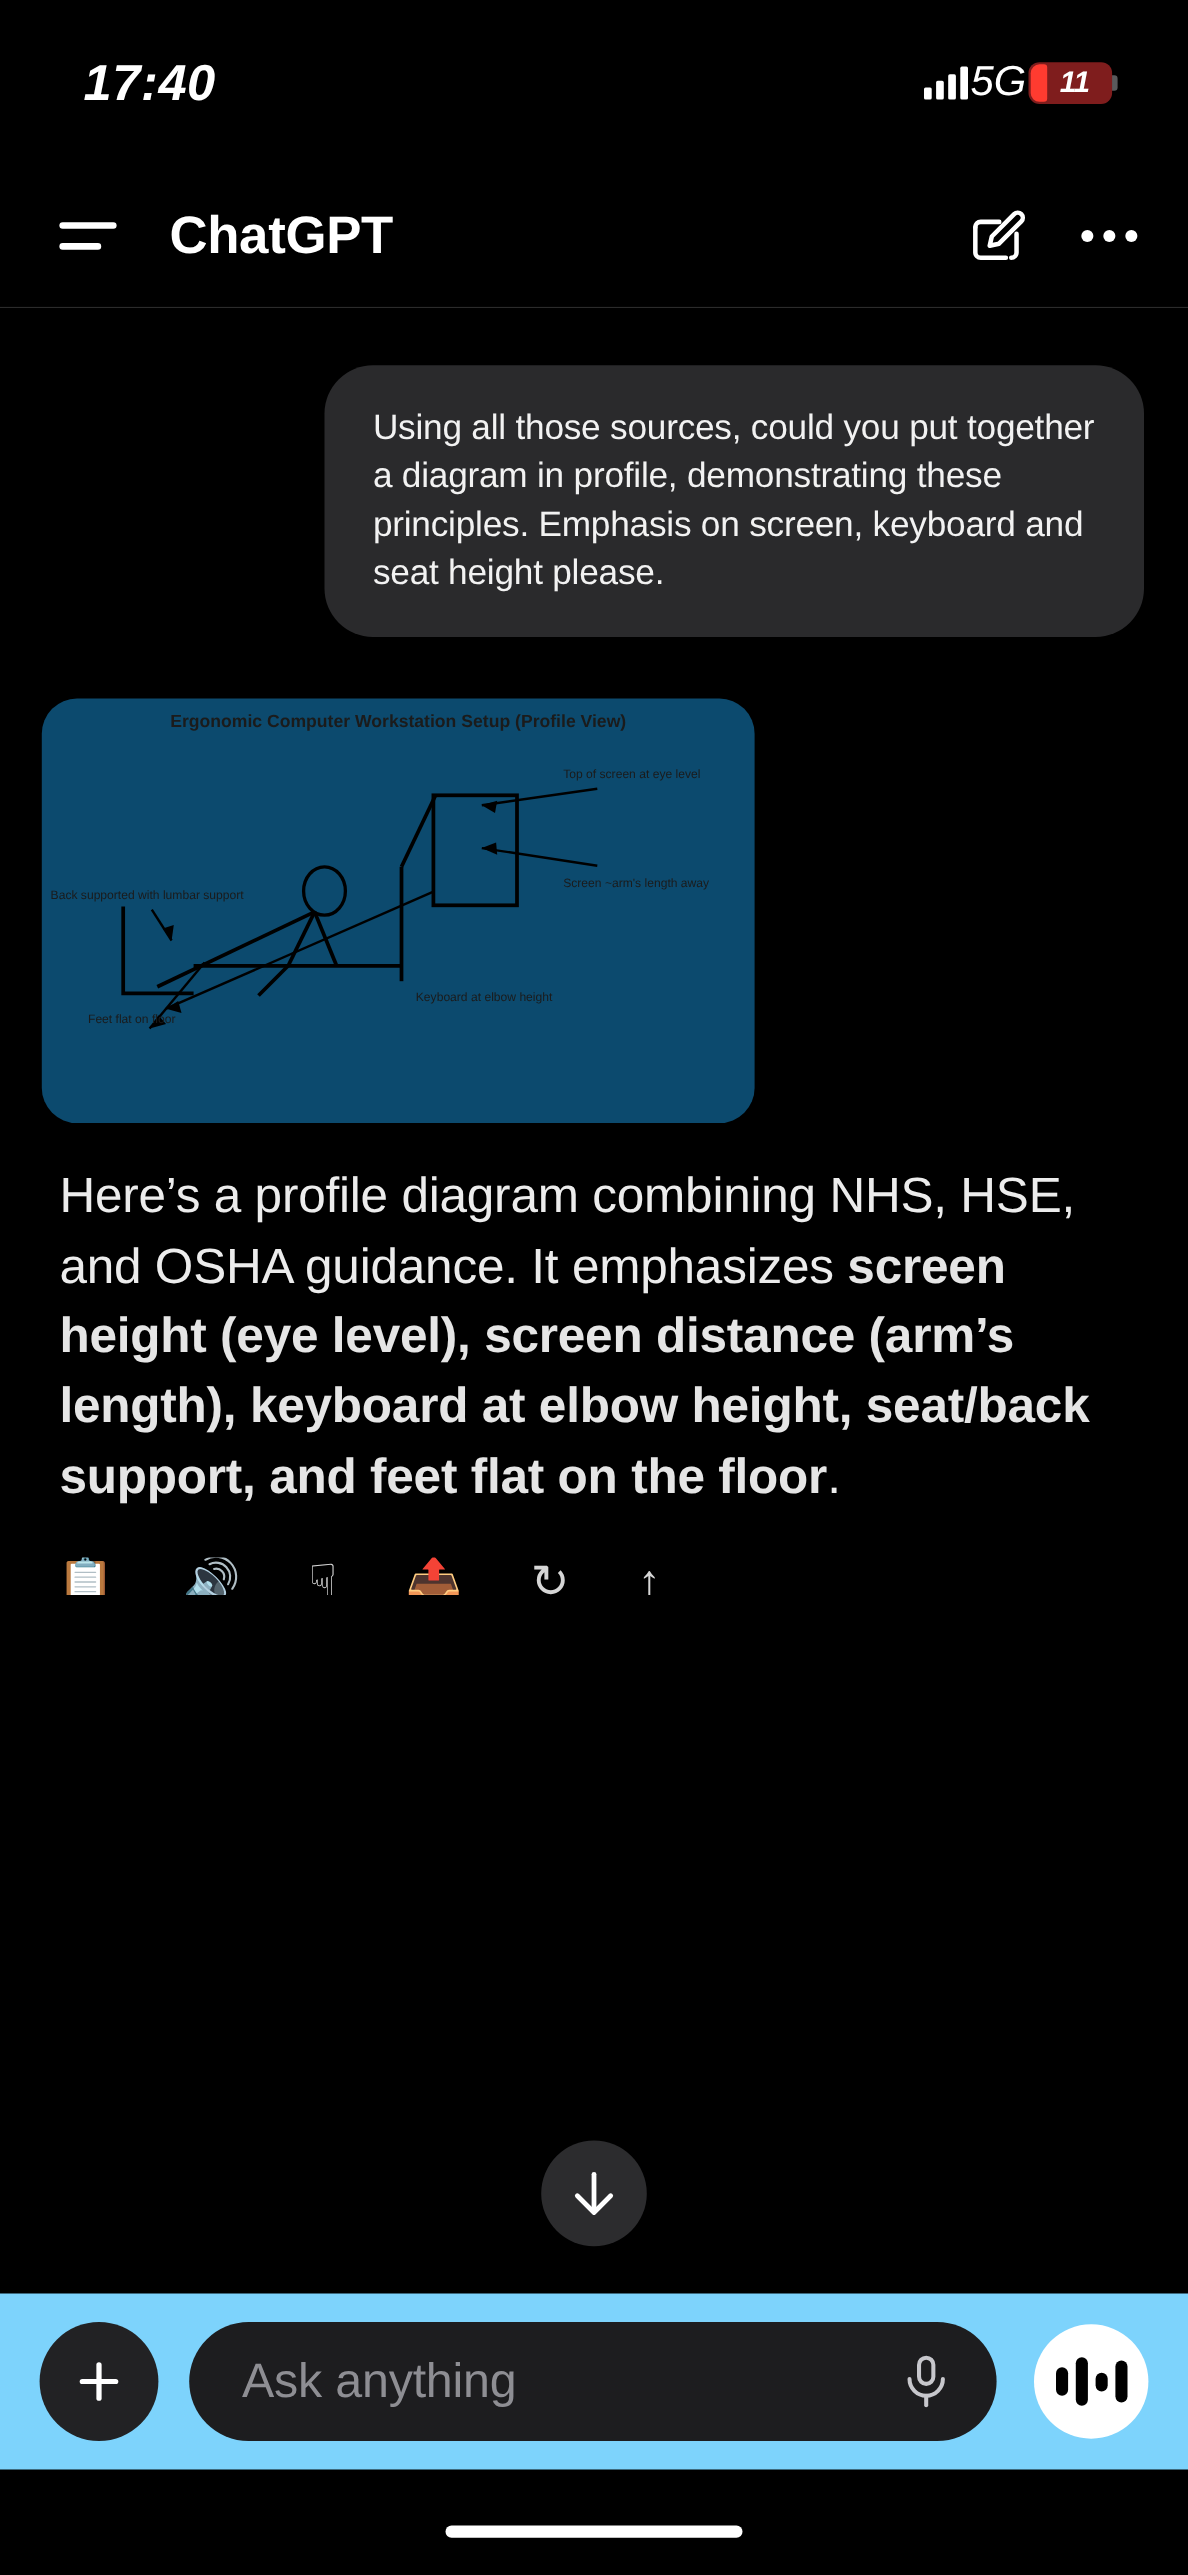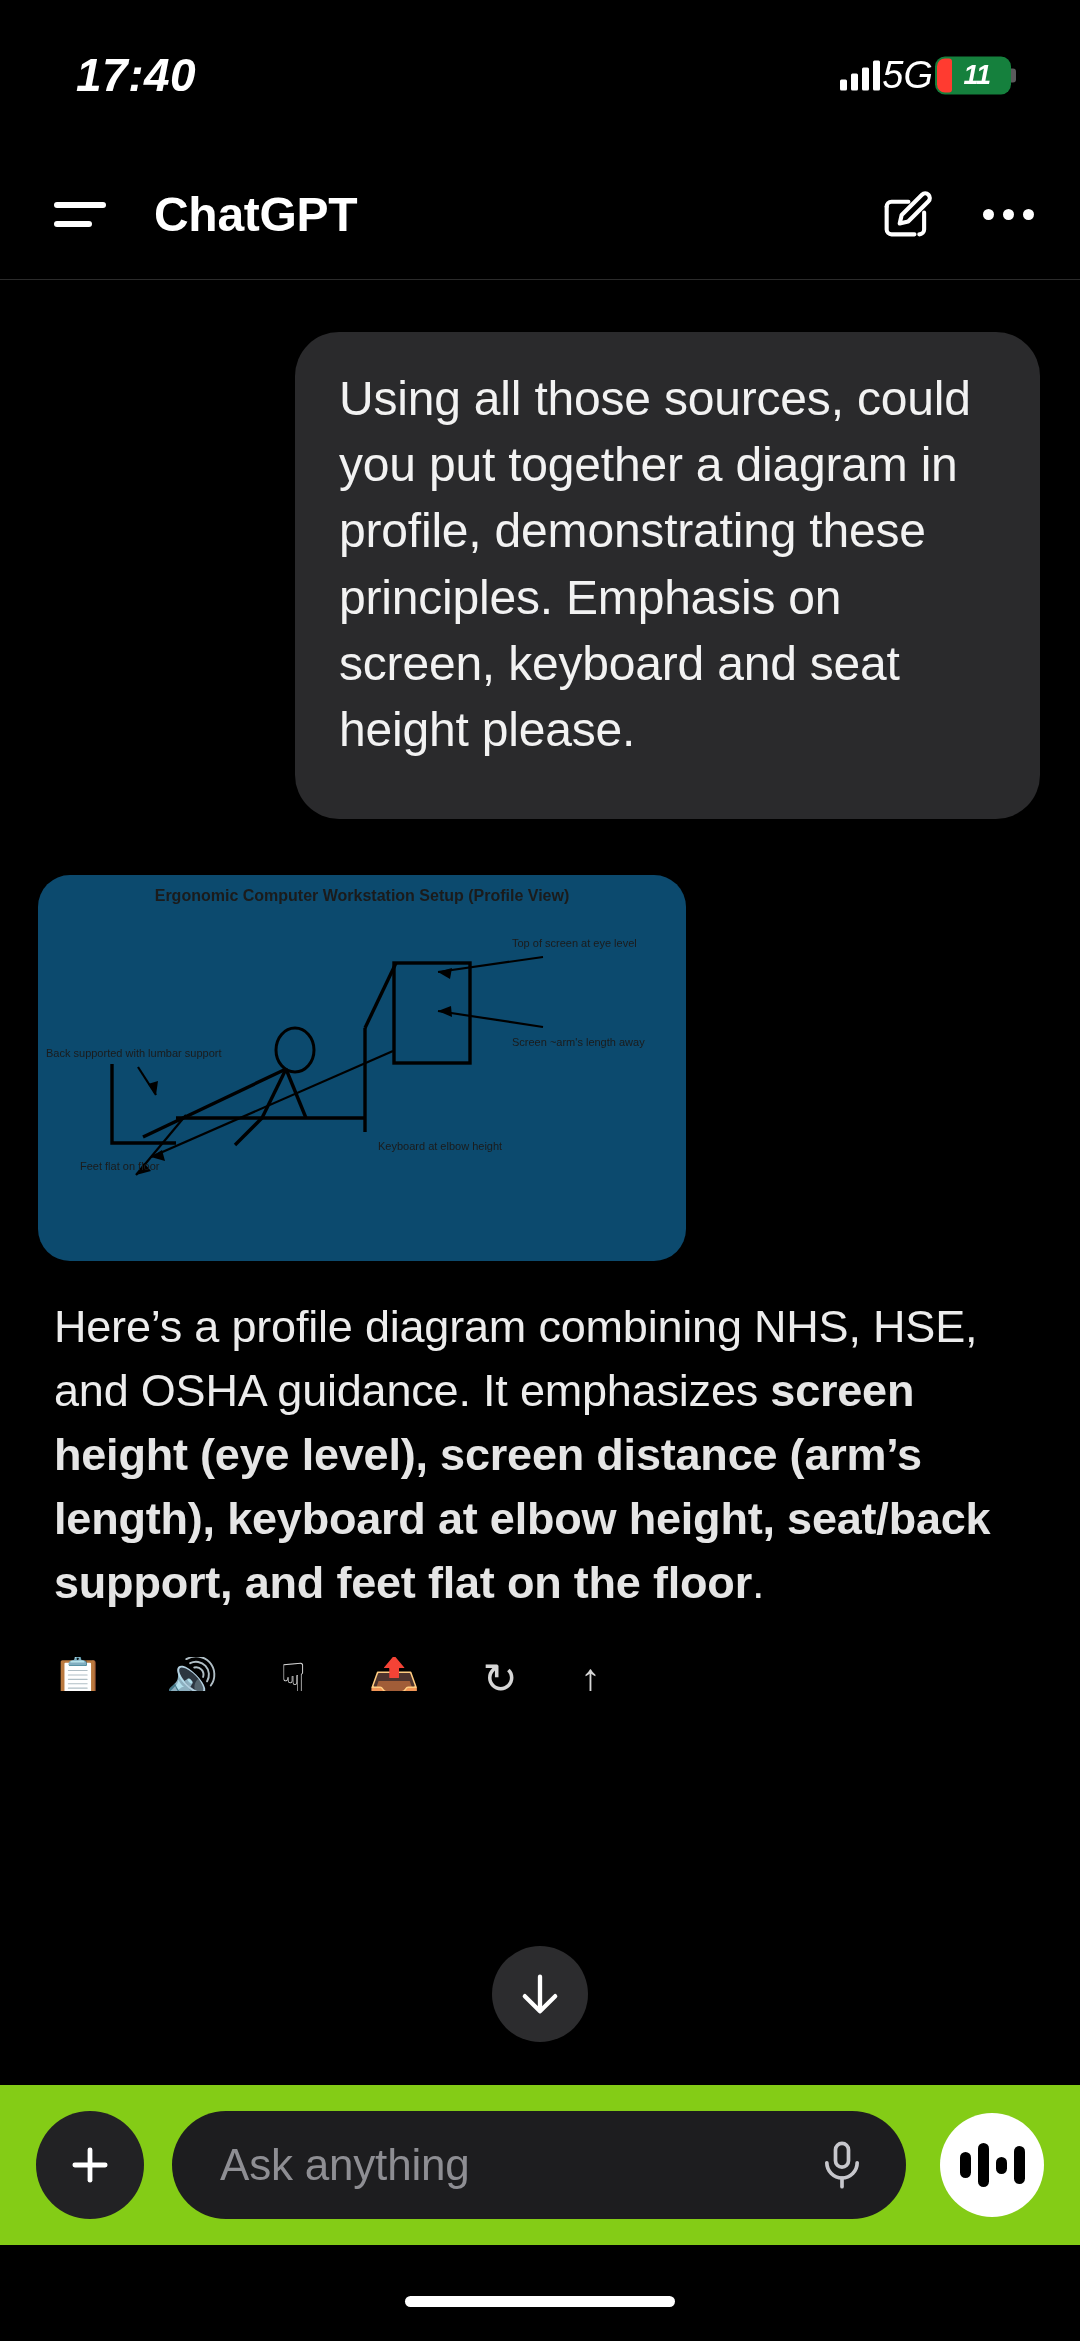--- a/index.html
+++ b/index.html
@@ -30,21 +30,21 @@
   }
   .signal { display:flex; align-items:flex-end; gap:4px; height:30px; }
   .signal i { display:block; width:7px; background:#fff; border-radius:1.5px; }
   .signal i:nth-child(1){ height:11px; }
   .signal i:nth-child(2){ height:17px; }
   .signal i:nth-child(3){ height:23px; }
   .signal i:nth-child(4){ height:30px; }
   .net-label { font-size:38px; font-weight:500; letter-spacing:0px; }
   .battery {
     position:relative; width:76px; height:38px;
-    background:#15803d; border-radius:10px;
+    background:#7f1d1d; border-radius:10px;
     display:flex; align-items:center; justify-content:center;
     overflow:hidden;
   }
   .battery .fill {
     position:absolute; left:2px; top:2px; bottom:2px; width:15px;
     background:#ff3b30; border-radius:8px 3px 3px 8px;
   }
   .battery .pct {
     position:relative; font-size:27px; font-weight:600; color:#fff;
     letter-spacing:-.5px; padding-left:8px;
@@ -77,23 +77,23 @@
   .dots { display:flex; gap:9px; }
   .dots i { width:11px; height:11px; border-radius:50%; background:#fff; display:block; }
 
   
   .convo { padding:0 0 0 0; }
 
   .user-row { display:flex; justify-content:flex-end; padding:52px 40px 0 40px; }
   .user-bubble {
     background:#2a2a2c;
     border-radius:44px;
-    padding:34px 40px 56px 44px;
+    padding:34px 40px 36px 44px;
     max-width:745px;
-    font-size:48px;
+    font-size:32px;
     line-height:1.38;
     color:#f2f2f2;
     letter-spacing:-.2px;
   }
 
   
   .card-wrap { padding:56px 38px 0 38px; }
   .diagram-card {
     background:#0c4a6e;
     border-radius:32px;
@@ -133,21 +133,21 @@
     background:#2c2c2e;
     display:flex; align-items:center; justify-content:center;
     cursor:pointer;
   }
 
   
   .composer {
     position:absolute; left:0; right:0; bottom:96px;
     display:flex; align-items:center;
     padding:0 36px; gap:28px;
-    background:#84cc16;
+    background:#7dd3fc;
     height:160px;
   }
   .plus-btn {
     width:108px; height:108px; border-radius:50%;
     background:#222224;
     display:flex; align-items:center; justify-content:center;
     flex:0 0 auto; cursor:pointer;
   }
   .input-pill {
     flex:1 1 auto; height:108px;

